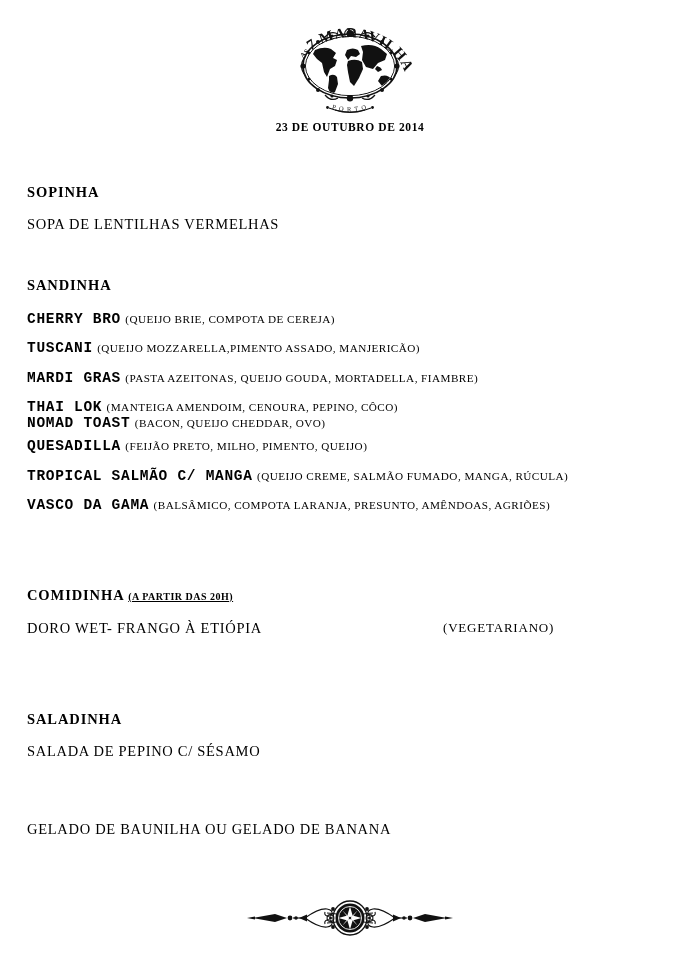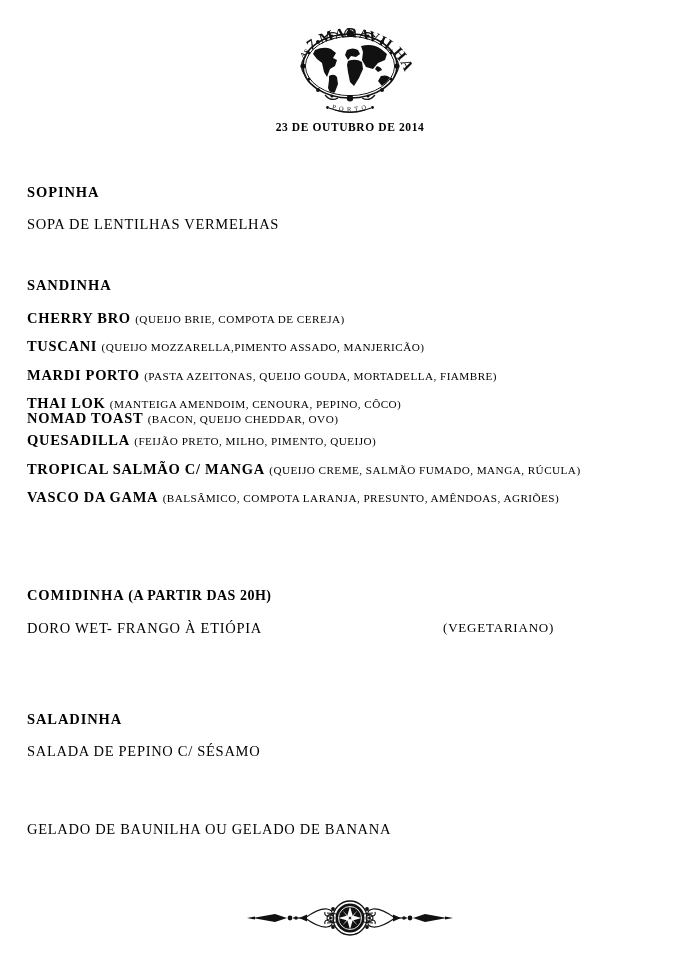--- a/index.html
+++ b/index.html
@@ -56,34 +56,36 @@
 
   .section-title {
     font-family: "Liberation Serif", "DejaVu Serif", serif;
     font-weight: bold;
     font-size: 14.5px;
     letter-spacing: 0.9px;
     line-height: 1;
     white-space: nowrap;
   }
   .section-title .note {
-    font-size: 14px;
+    font-size: 10px;
     letter-spacing: 0.5px;
+    text-decoration: underline;
   }
 
   .item {
     font-family: "Liberation Serif", "DejaVu Serif", serif;
     font-size: 14.5px;
     letter-spacing: 0.7px;
     line-height: 1;
     white-space: nowrap;
     position: relative;
   }
   .item.bold-name .name {
     font-weight: bold;
+    font-family: Liberation Mono, monospace;
   }
   .item .desc {
     font-size: 11.2px;
     letter-spacing: 0.45px;
   }
   .item .tag {
     position: absolute;
     left: 416px;
     top: 0;
     font-size: 13px;
@@ -206,21 +208,21 @@
 
     <div class="item bold-name" style="margin-top:18px;">
       <span class="name">CHERRY BRO</span>
       <span class="desc">(QUEIJO BRIE, COMPOTA DE CEREJA)</span>
     </div>
     <div class="item bold-name" style="margin-top:14px;">
       <span class="name">TUSCANI</span>
       <span class="desc">(QUEIJO MOZZARELLA,PIMENTO ASSADO, MANJERICÃO)</span>
     </div>
     <div class="item bold-name" style="margin-top:14px;">
-      <span class="name">MARDI PORTO</span>
+      <span class="name">MARDI GRAS</span>
       <span class="desc">(PASTA AZEITONAS, QUEIJO GOUDA, MORTADELLA, FIAMBRE)</span>
     </div>
     <div class="item bold-name" style="margin-top:14px;">
       <span class="name">THAI LOK</span>
       <span class="desc">(MANTEIGA AMENDOIM, CENOURA, PEPINO, CÔCO)</span>
     </div>
     <div class="item bold-name" style="">
       <span class="name">NOMAD TOAST</span>
       <span class="desc">(BACON, QUEIJO CHEDDAR, OVO)</span>
     </div>

